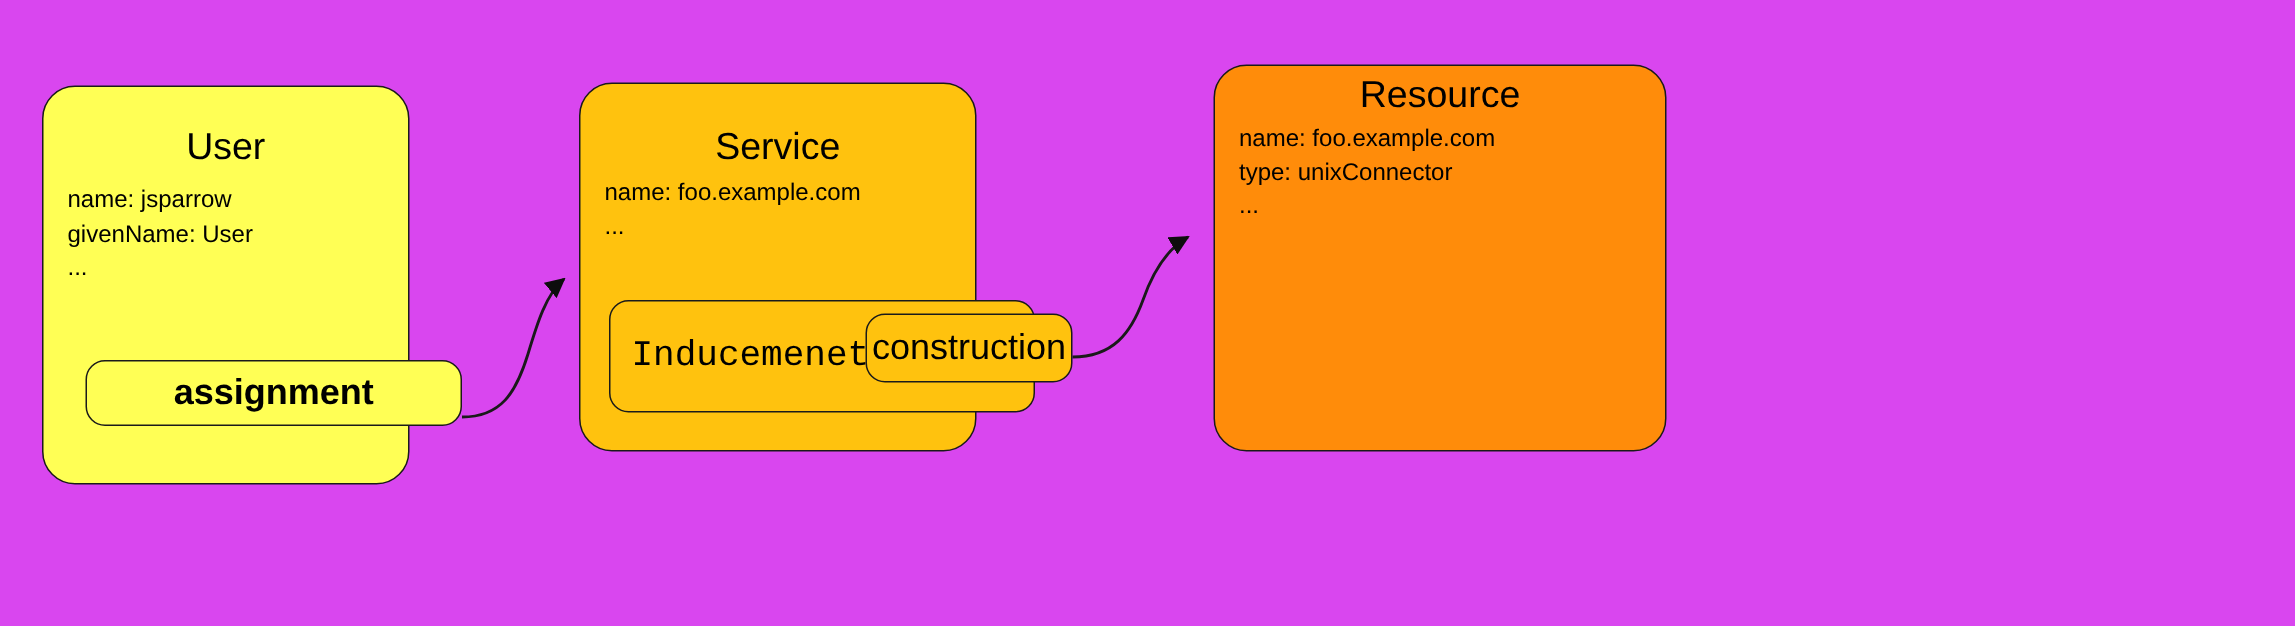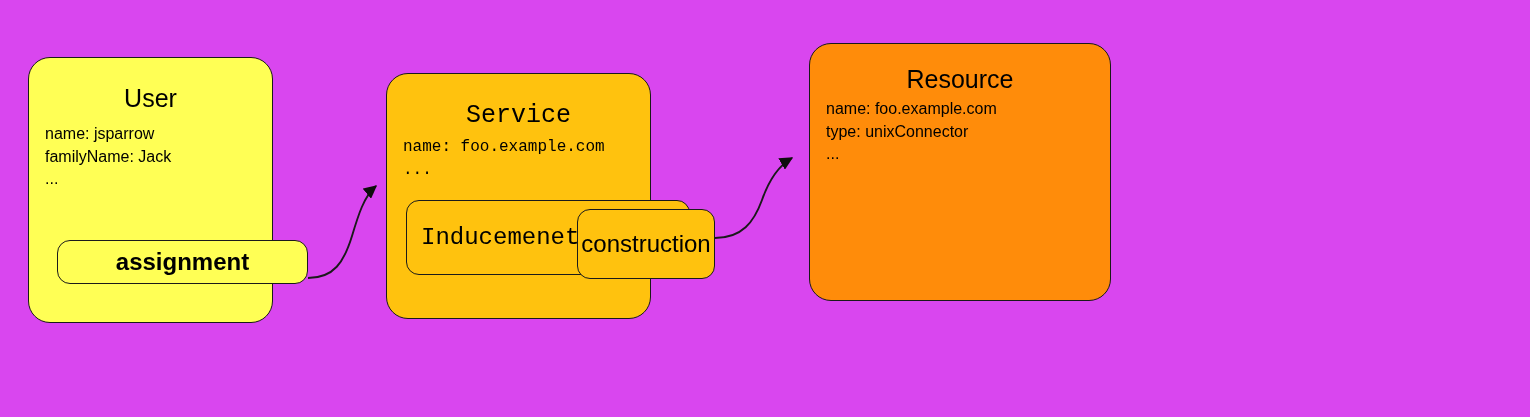--- a/index.html
+++ b/index.html
@@ -50,38 +50,37 @@
     width: 245px;
     height: 266px;
     background: #ffff55;
   }
   #user-node .node-title { margin-top: 25px; }
   #user-node .node-attrs { margin-top: 10px; padding-left: 16px; }
 
   
   #service-node {
     left: 386px;
-    top: 73px;
+    top: 55px;
     width: 265px;
     height: 246px;
     background: #ffc20e;
-    font-family: Liberation Mono, monospace;
   }
   #service-node .node-title { margin-top: 27px; }
   #service-node .node-attrs { margin-top: 5px; padding-left: 16px; }
 
   
   #resource-node {
     left: 809px;
     top: 43px;
     width: 302px;
     height: 258px;
     background: #ff8c0a;
   }
-  #resource-node .node-title { margin-top: 20px; }
+  #resource-node .node-title { margin-top: 4px; }
   #resource-node .node-attrs { margin-top: 4px; padding-left: 16px; }
 
   
   .pill {
     position: absolute;
     box-sizing: border-box;
     border: 1.6px solid #1a1a1a;
     border-radius: 13px;
     color: #000000;
     display: flex;
@@ -108,21 +107,21 @@
     background: #ffc20e;
     justify-content: flex-start;
     padding-left: 14px;
     font-family: Liberation Mono, monospace;
   }
 
   #construction-pill {
     left: 577px;
     top: 209px;
     width: 138px;
-    height: 70px;
+    height: 46px;
     background: #ffc20e;
     padding: 0 4px;
   }
 
   #edges {
     position: absolute;
     left: 0;
     top: 0;
     width: 1530px;
     height: 417px;
@@ -143,21 +142,21 @@
 
     <path d="M 308 278 C 334 278, 344 262, 352 236 C 358 216, 364 196, 376 186" fill="none" stroke="#1a1a1a" stroke-width="1.9" marker-end="url(#arrow-head)"></path>
 
     <path d="M 715 238 C 742 238, 754 222, 762 200 C 769 180, 778 166, 792 158" fill="none" stroke="#1a1a1a" stroke-width="1.9" marker-end="url(#arrow-head)"></path>
   </svg>
 
   <div class="node" id="user-node">
     <div class="node-title">User</div>
     <div class="node-attrs">
       <div>name: jsparrow</div>
-      <div>familyName: Jack</div>
+      <div>givenName: User</div>
       <div>...</div>
     </div>
   </div>
 
   <div class="node" id="service-node">
     <div class="node-title">Service</div>
     <div class="node-attrs">
       <div>name: foo.example.com</div>
       <div>...</div>
     </div>

